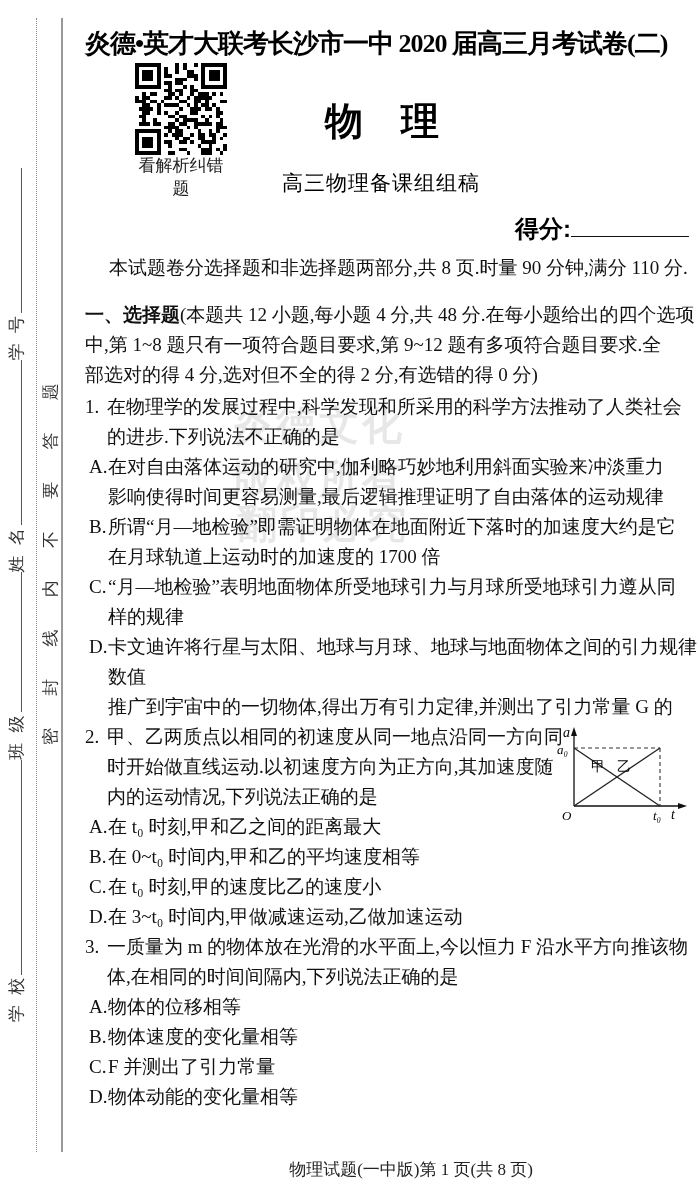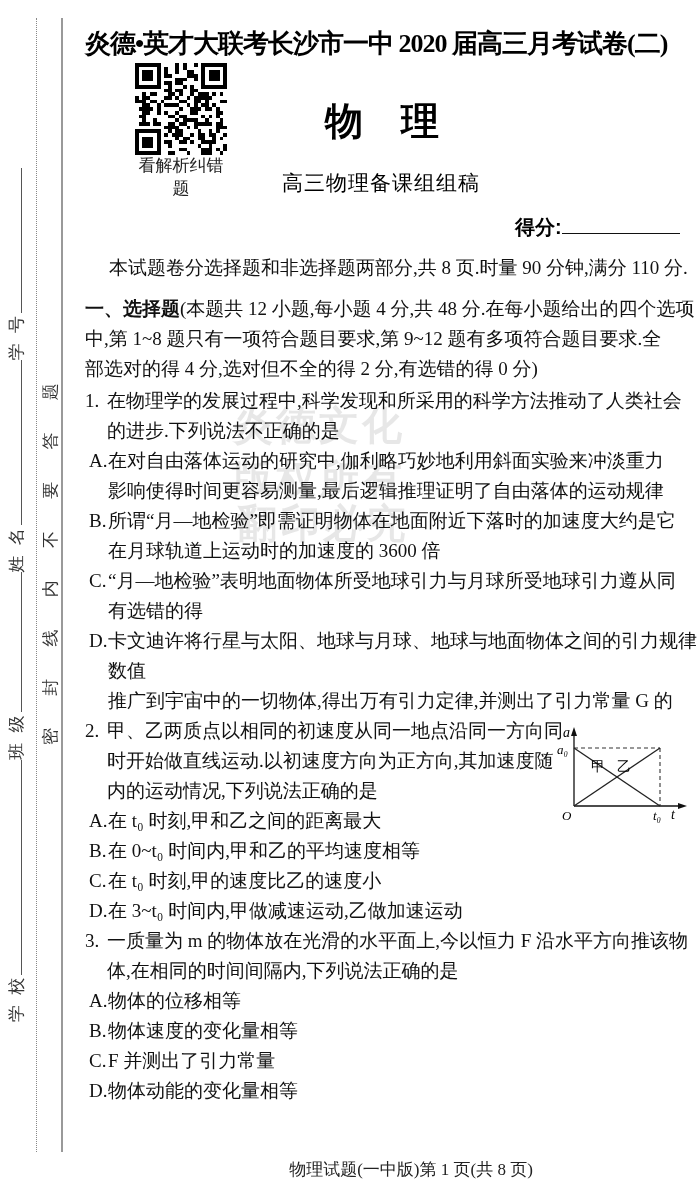--- a/index.html
+++ b/index.html
@@ -22,38 +22,38 @@
   .exam-title{position:absolute;left:85px;top:26px;width:615px;white-space:nowrap;
        font-weight:bold;font-size:26px;letter-spacing:-1px;color:#000;}
   .qr{position:absolute;left:135px;top:63px;width:92px;height:92px;}
   .qr svg{width:92px;height:92px;display:block;}
   .qr-caption{position:absolute;left:131px;top:154px;width:100px;text-align:center;
        font-size:17px;color:#222;font-family:"Liberation Sans","DejaVu Sans",sans-serif;}
   .subject{position:absolute;left:325px;top:96px;font-size:38px;font-weight:bold;
        font-family:"Liberation Sans","DejaVu Sans",sans-serif;white-space:nowrap;color:#000;}
   .byline{position:absolute;left:282px;top:169px;font-size:21px;font-weight:normal;
        font-family:"Liberation Sans","DejaVu Sans",sans-serif;letter-spacing:1px;color:#000;}
-  .score{position:absolute;left:515px;top:213px;font-size:20px;font-weight:bold;
+  .score{position:absolute;left:515px;top:213px;font-size:24px;font-weight:bold;
        font-family:"Liberation Sans","DejaVu Sans",sans-serif;color:#000;}
   .score-line{display:inline-block;width:118px;border-bottom:1.6px solid #111;height:20px;
        vertical-align:baseline;}
   
   .wm{position:absolute;font-size:40px;letter-spacing:3px;color:#000;opacity:0.09;
       font-weight:bold;pointer-events:none;}
   .wm1{left:233px;top:398px;} .wm2{left:233px;top:452px;} .wm3{left:237px;top:496px;}
   
   .body-text{position:absolute;left:0;top:253px;width:700px;font-size:19px;}
   .ln{position:relative;height:30px;line-height:30px;white-space:nowrap;}
   .ind-intro{padding-left:109px;}
   .ind-q{padding-left:85px;}
   .ind-qt{padding-left:107px;}
   .ind-ot{padding-left:108px;}
   .qnum{position:absolute;left:85px;top:0;}
   .olab{position:absolute;left:89px;top:0;}
-  .sec-first{margin-top:11px;}
+  .sec-first{margin-top:17px;}
   .q-first{margin-top:2px;}
   .sec-title{font-weight:bold;font-family:"Liberation Sans","DejaVu Sans",sans-serif;}
   
   .fig{position:absolute;left:556px;top:724px;width:142px;height:114px;}
   .fig svg{display:block;}
   .fig text{font-family:"Liberation Serif","DejaVu Serif",serif;}
   
   .footer{position:absolute;left:105px;top:1158px;width:612px;text-align:center;
        font-size:17px;color:#222;}
 </style>
@@ -292,23 +292,23 @@
 
     <div class="ln ind-q sec-first"><span class="sec-title">一、选择题</span><span>(本题共 12 小题,每小题 4 分,共 48 分.在每小题给出的四个选项</span></div>
     <div class="ln ind-q">中,第 1~8 题只有一项符合题目要求,第 9~12 题有多项符合题目要求.全</div>
     <div class="ln ind-q">部选对的得 4 分,选对但不全的得 2 分,有选错的得 0 分)</div>
 
     <div class="ln ind-qt q-first"><span class="qnum">1.</span><span>在物理学的发展过程中,科学发现和所采用的科学方法推动了人类社会</span></div>
     <div class="ln ind-qt">的进步.下列说法不正确的是</div>
     <div class="ln ind-ot"><span class="olab">A.</span><span>在对自由落体运动的研究中,伽利略巧妙地利用斜面实验来冲淡重力</span></div>
     <div class="ln ind-ot">影响使得时间更容易测量,最后逻辑推理证明了自由落体的运动规律</div>
     <div class="ln ind-ot"><span class="olab">B.</span><span>所谓“月—地检验”即需证明物体在地面附近下落时的加速度大约是它</span></div>
-    <div class="ln ind-ot">在月球轨道上运动时的加速度的 3600 倍</div>
+    <div class="ln ind-ot">在月球轨道上运动时的加速度的 1700 倍</div>
     <div class="ln ind-ot"><span class="olab">C.</span><span>“月—地检验”表明地面物体所受地球引力与月球所受地球引力遵从同</span></div>
-    <div class="ln ind-ot">有选错的得</div>
+    <div class="ln ind-ot">样的规律</div>
     <div class="ln ind-ot"><span class="olab">D.</span><span>卡文迪许将行星与太阳、地球与月球、地球与地面物体之间的引力规律</span></div>
     <div class="ln ind-ot">数值</div>
     <div class="ln ind-ot">推广到宇宙中的一切物体,得出万有引力定律,并测出了引力常量 G 的</div>
 
     <div class="ln ind-qt"><span class="qnum">2.</span><span>甲、乙两质点以相同的初速度从同一地点沿同一方向同</span></div>
     <div class="ln ind-qt">时开始做直线运动.以初速度方向为正方向,其加速度随</div>
     <div class="ln ind-qt">内的运动情况,下列说法正确的是</div>
     <div class="ln ind-ot"><span class="olab">A.</span><span>在 t₀ 时刻,甲和乙之间的距离最大</span></div>
     <div class="ln ind-ot"><span class="olab">B.</span><span>在 0~t₀ 时间内,甲和乙的平均速度相等</span></div>
     <div class="ln ind-ot"><span class="olab">C.</span><span>在 t₀ 时刻,甲的速度比乙的速度小</span></div>

